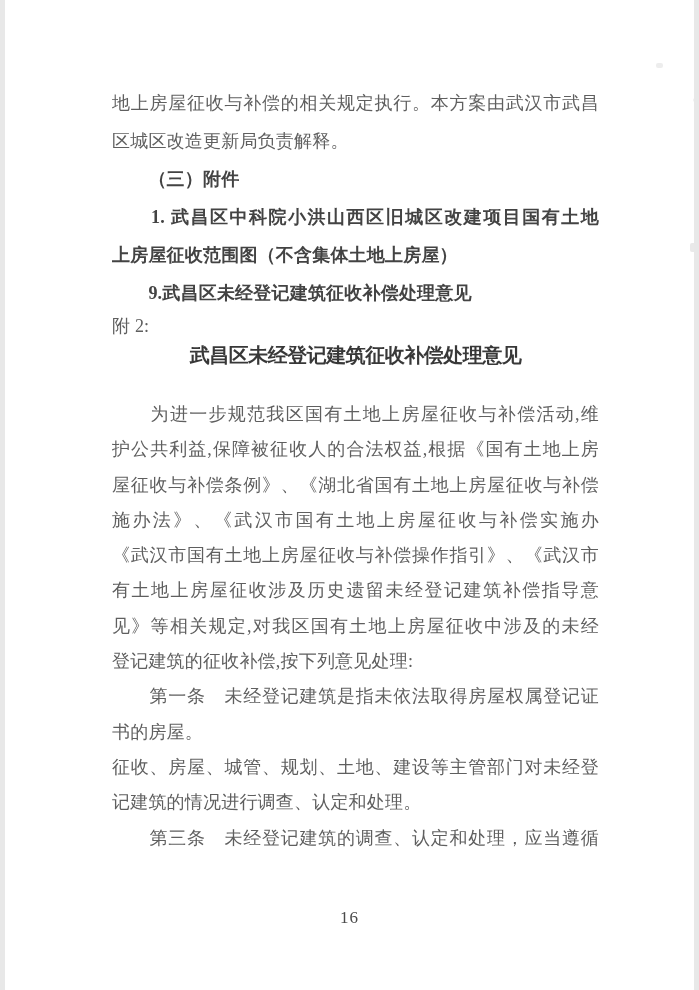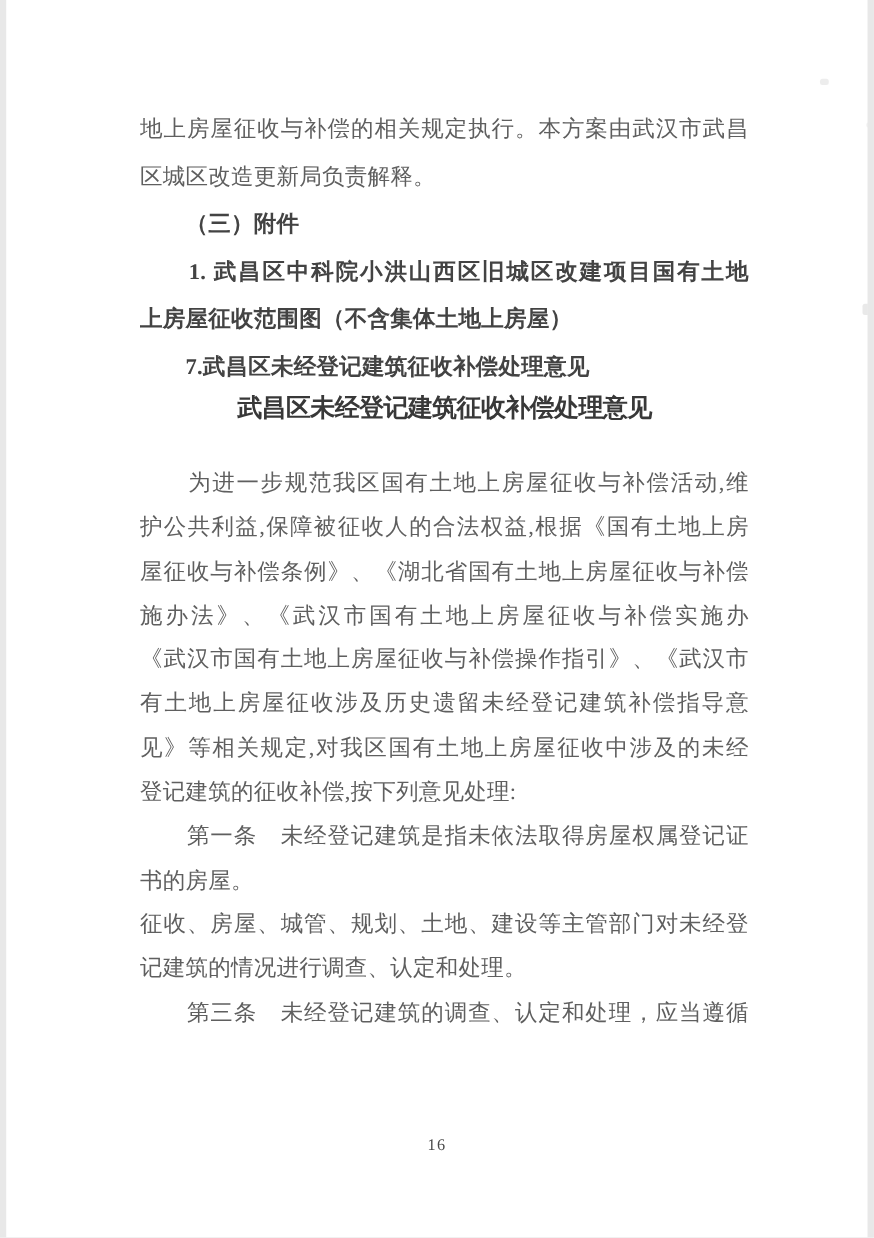--- a/index.html
+++ b/index.html
@@ -51,21 +51,21 @@
   }
   .body-sec{margin-top:27px;}
   .body-sec .line{
     line-height:35.3px;
     height:35.3px;
   }
   .pagenum{
     position:absolute;
     left:0;right:0;top:908px;
     text-align:center;
-    font-size:13px;
+    font-size:17px;
     letter-spacing:1px;
     color:var(--ink-page,#4a4a4a);
     font-family:"Liberation Serif", serif;
   }
   .speck{
     position:absolute;
     background:#8f8f8f;
     border-radius:2px;
     opacity:0.16;
   }
@@ -77,23 +77,24 @@
 <body>
 
 <div class="page" style="--bg: #ffffff; --ink: #5f5f5f; --ink-bold: #434343; --ink-title: #383838; --ink-page: #4a4a4a;">
   <div class="content">
     <div class="upper-sec">
         <div class="line just">地上房屋征收与补偿的相关规定执行。本方案由武汉市武昌</div>
         <div class="line">区城区改造更新局负责解释。</div>
         <div class="line bold">　　（三）附件</div>
         <div class="line bold just">　　1. 武昌区中科院小洪山西区旧城区改建项目国有土地</div>
         <div class="line bold">上房屋征收范围图（不含集体土地上房屋）</div>
-        <div class="line bold">　　7.武昌区未经登记建筑征收补偿处理意见</div>
+        <div class="line bold">　　9.武昌区未经登记建筑征收补偿处理意见</div>
       </div>
 
+    <div class="line attach">附 2:</div>
 
     <h1 class="title">武昌区未经登记建筑征收补偿处理意见</h1>
 
     <div class="body-sec">
         <div class="line just">　　为进一步规范我区国有土地上房屋征收与补偿活动,维</div>
         <div class="line just">护公共利益,保障被征收人的合法权益,根据《国有土地上房</div>
         <div class="line just">屋征收与补偿条例》、《湖北省国有土地上房屋征收与补偿实</div>
         <div class="line just">施办法》、《武汉市国有土地上房屋征收与补偿实施办法》、</div>
         <div class="line just">《武汉市国有土地上房屋征收与补偿操作指引》、《武汉市国</div>
         <div class="line just">有土地上房屋征收涉及历史遗留未经登记建筑补偿指导意</div>

